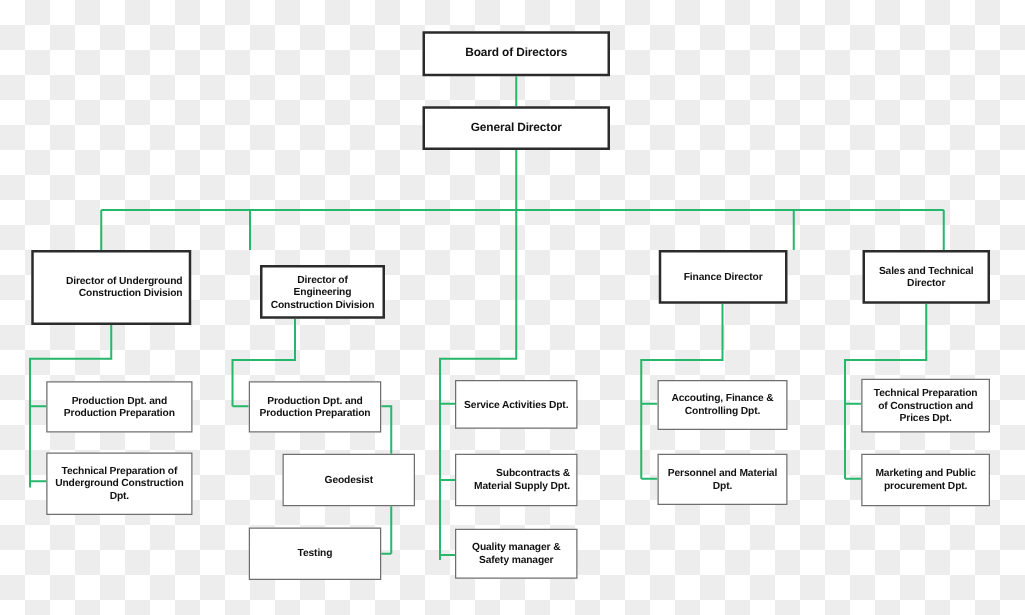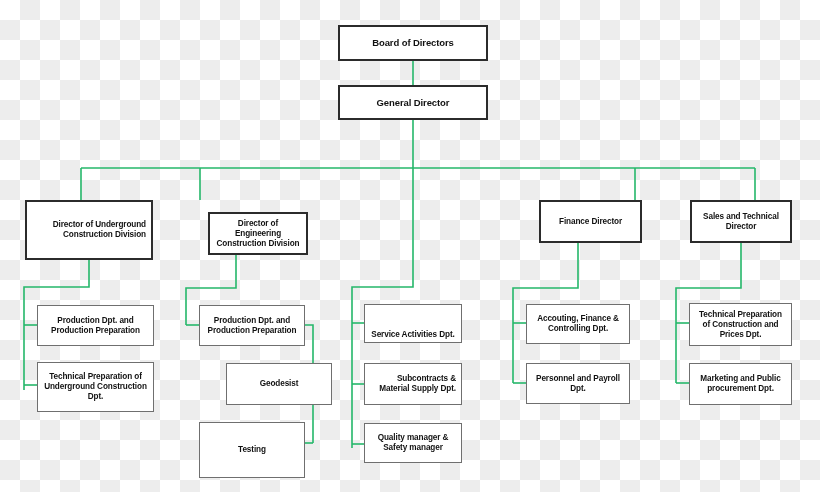--- a/index.html
+++ b/index.html
@@ -116,21 +116,21 @@
   </div>
 
   <div class="node level-dir" style="left:25px; top:200px; width:128px; height:60px;text-align:right;">
     <span>Director of Underground Construction Division</span>
   </div>
 
   <div class="node level-dir" style="left:194px; top:212px; width:100px; height:43px;margin-left:14px;">
     <span>Director of Engineering Construction Division</span>
   </div>
 
-  <div class="node level-dir" style="left:527px; top:200px; width:103px; height:43px;margin-left:12px;">
+  <div class="node level-dir" style="left:527px; top:200px; width:103px; height:43px;">
     <span>Finance Director</span>
   </div>
 
   <div class="node level-dir" style="left:690px; top:200px; width:102px; height:43px;">
     <span>Sales and Technical Director</span>
   </div>
 
   <div class="node level-leaf" style="left:37px; top:305px; width:117px; height:41px;">
     <span>Production Dpt. and Production Preparation</span>
   </div>
@@ -140,42 +140,42 @@
   </div>
 
   <div class="node level-leaf" style="left:199px; top:305px; width:106px; height:41px;">
     <span>Production Dpt. and Production Preparation</span>
   </div>
 
   <div class="node level-leaf" style="left:199px; top:363px; width:106px; height:42px;margin-left:27px;">
     <span>Geodesist</span>
   </div>
 
-  <div class="node level-leaf" style="left:199px; top:422px; width:106px; height:56px;">
+  <div class="node level-leaf" style="left:199px; top:422px; width:106px; height:42px;">
     <span>Testing</span>
   </div>
 
-  <div class="node level-leaf" style="left:364px; top:304px; width:98px; height:39px;align-items:flex-end;">
+  <div class="node level-leaf" style="left:364px; top:304px; width:98px; height:39px;">
     <span>Service Activities Dpt.</span>
   </div>
 
   <div class="node level-leaf" style="left:364px; top:363px; width:98px; height:42px;text-align:right;">
     <span>Subcontracts &amp; Material Supply Dpt.</span>
   </div>
 
   <div class="node level-leaf" style="left:364px; top:423px; width:98px; height:40px;">
     <span>Quality manager &amp; Safety manager</span>
   </div>
 
   <div class="node level-leaf" style="left:526px; top:304px; width:104px; height:40px;justify-content:center;">
     <span>Accouting, Finance &amp; Controlling Dpt.</span>
   </div>
 
   <div class="node level-leaf" style="left:526px; top:363px; width:104px; height:41px;">
-    <span>Personnel and Payroll Dpt.</span>
+    <span>Personnel and Material Dpt.</span>
   </div>
 
   <div class="node level-leaf" style="left:689px; top:303px; width:103px; height:43px;">
     <span>Technical Preparation of Construction and Prices Dpt.</span>
   </div>
 
   <div class="node level-leaf" style="left:689px; top:363px; width:103px; height:42px;">
     <span>Marketing and Public procurement Dpt.</span>
   </div>
 

